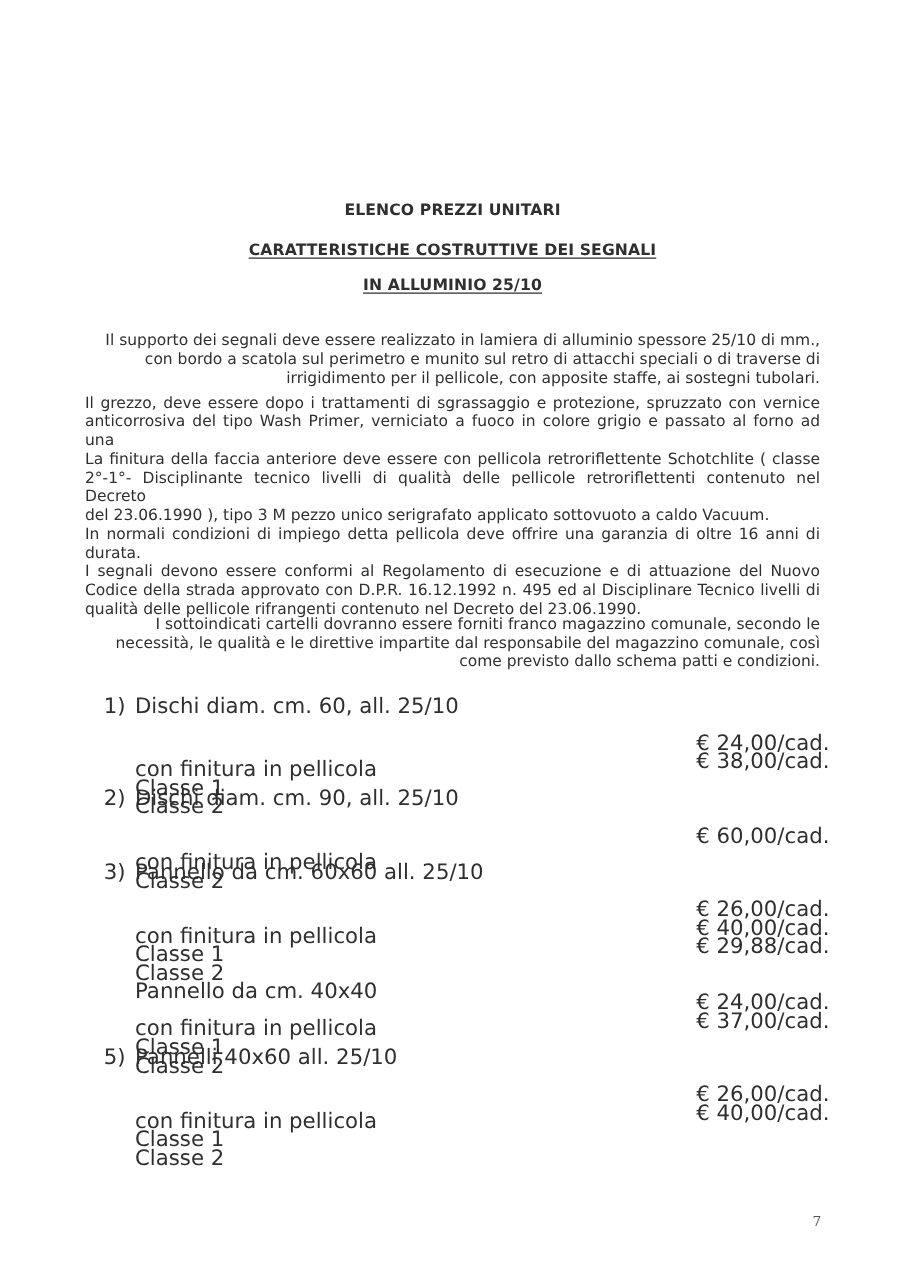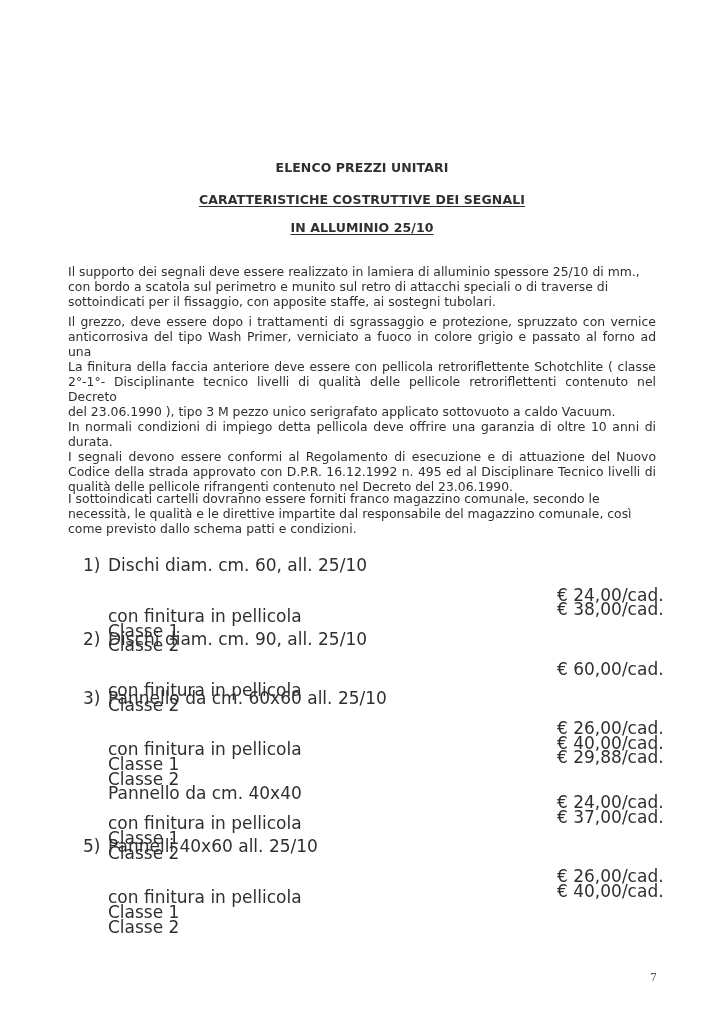--- a/index.html
+++ b/index.html
@@ -3,21 +3,21 @@
   <meta charset="utf-8">
   <style>
     html, body { margin: 0; padding: 0; background: #ffffff; }
     body { width: 724px; height: 1024px; position: relative; overflow: hidden;
            font-family: "DejaVu Sans", sans-serif; color: #2f2f2f; }
     .page { position: absolute; left: 0; top: 0; width: 724px; height: 1024px; }
     .title { position: absolute; left: 0; width: 724px; text-align: center;
              font-weight: bold; font-size: 12.5px; letter-spacing: 0.1px; }
     .title.u { text-decoration: underline; text-underline-offset: 2px; }
     .para { position: absolute; left: 68px; width: 588px; font-size: 12.4px;
-            line-height: 15px; }
+            line-height: 15px; text-align: right; }
     .para.just { text-align: justify; text-align-last: left; }
     .para .ln { display: block; white-space: nowrap; }
     .para.just .ln { white-space: normal; text-align: justify; text-align-last: justify; }
     .para.just .ln.last { text-align-last: left; }
     .items { position: absolute; left: 83px; top: 558px; width: 560px; font-size: 17px; line-height: 14.8px; }
     .item { margin-bottom: 14.8px; }
     .row { display: flex; justify-content: space-between; height: 14.8px; }
     .row .lbl { white-space: nowrap; }
     .row .lbl.sub { padding-left: 25px; margin-top: 36px; }
     .row .num { display: inline-block; width: 25px; }
@@ -30,30 +30,30 @@
 
 <div class="page">
 
   <div class="title" style="top:160px;">ELENCO PREZZI UNITARI</div>
   <div class="title u" style="top:192px;">CARATTERISTICHE COSTRUTTIVE DEI SEGNALI</div>
   <div class="title u" style="top:220px;">IN ALLUMINIO 25/10</div>
 
   <div class="para" style="top:264px;">
     <span class="ln">Il supporto dei segnali deve essere realizzato in lamiera di alluminio spessore 25/10 di mm.,</span>
     <span class="ln">con bordo a scatola sul perimetro e munito sul retro di attacchi speciali o di traverse di</span>
-    <span class="ln">sottoindicati per il fissaggio, con apposite staffe, ai sostegni tubolari.</span>
+    <span class="ln">irrigidimento per il pellicole, con apposite staffe, ai sostegni tubolari.</span>
   </div>
 
   <div class="para just" style="top:314px;">
     <span class="ln">Il grezzo, deve essere dopo i trattamenti di sgrassaggio e protezione, spruzzato con vernice</span>
     <span class="ln">anticorrosiva del tipo Wash Primer, verniciato a fuoco in colore grigio e passato al forno ad una</span>
     <span class="ln">La finitura della faccia anteriore deve essere con pellicola retroriflettente Schotchlite ( classe</span>
     <span class="ln">2°-1°- Disciplinante tecnico livelli di qualità delle pellicole retroriflettenti contenuto nel Decreto</span>
     <span class="ln last">del 23.06.1990 ), tipo 3 M pezzo unico serigrafato applicato sottovuoto a caldo Vacuum.</span>
-    <span class="ln">In normali condizioni di impiego detta pellicola deve offrire una garanzia di oltre 10 anni di</span>
+    <span class="ln">In normali condizioni di impiego detta pellicola deve offrire una garanzia di oltre 16 anni di</span>
     <span class="ln last">durata.</span>
     <span class="ln">I segnali devono essere conformi al Regolamento di esecuzione e di attuazione del Nuovo</span>
     <span class="ln">Codice della strada approvato con D.P.R. 16.12.1992 n. 495 ed al Disciplinare Tecnico livelli di</span>
     <span class="ln last">qualità delle pellicole rifrangenti contenuto nel Decreto del 23.06.1990.</span>
   </div>
 
   <div class="para" style="top:491px;">
     <span class="ln">I sottoindicati cartelli dovranno essere forniti franco magazzino comunale, secondo le</span>
     <span class="ln">necessità, le qualità e le direttive impartite dal responsabile del magazzino comunale, così</span>
     <span class="ln">come previsto dallo schema patti e condizioni.</span>

